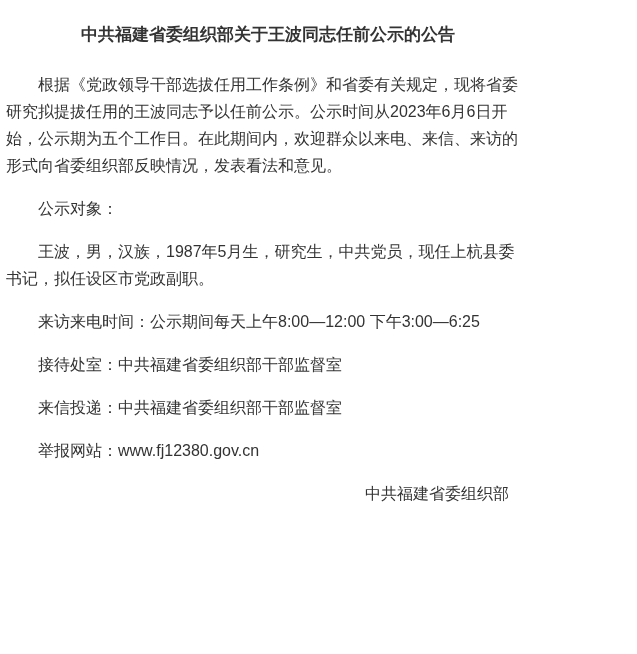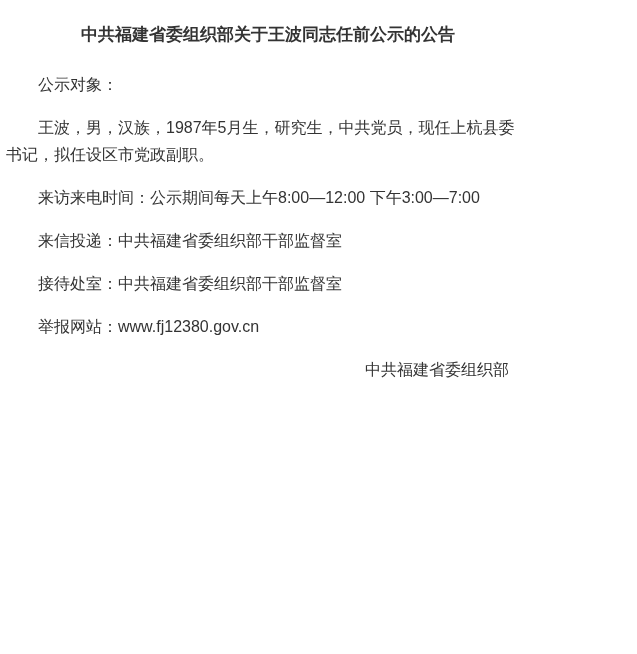--- a/index.html
+++ b/index.html
@@ -37,30 +37,31 @@
     padding-right: 21px;
     margin-top: 0;
   }
 </style>
 </head>
 <body>
 
 <div class="page" style="background: rgb(255, 255, 255); color: rgb(51, 51, 51);">
   <h1 class="title">中共福建省委组织部关于王波同志任前公示的公告</h1>
 
+  <p class="para">根据《党政领导干部选拔任用工作条例》和省委有关规定，现将省委研究拟提拔任用的王波同志予以任前公示。公示时间从2023年6月6日开始，公示期为五个工作日。在此期间内，欢迎群众以来电、来信、来访的形式向省委组织部反映情况，发表看法和意见。</p>
 
   <p class="para">公示对象：</p>
 
   <p class="para">王波，男，汉族，1987年5月生，研究生，中共党员，现任上杭县委书记，拟任设区市党政副职。</p>
 
 
-  <p class="para">来访来电时间：公示期间每天上午8:00—12:00 下午3:00—7:00</p>
+  <p class="para">来访来电时间：公示期间每天上午8:00—12:00 下午3:00—6:25</p>
+
+  <p class="para">接待处室：中共福建省委组织部干部监督室</p>
 
   <p class="para">来信投递：中共福建省委组织部干部监督室</p>
-
-  <p class="para">接待处室：中共福建省委组织部干部监督室</p>
 
 
   <p class="para">举报网站：www.fj12380.gov.cn</p>
 
   <p class="para signature">中共福建省委组织部</p>
 
 </div>
 
 </body></html>

